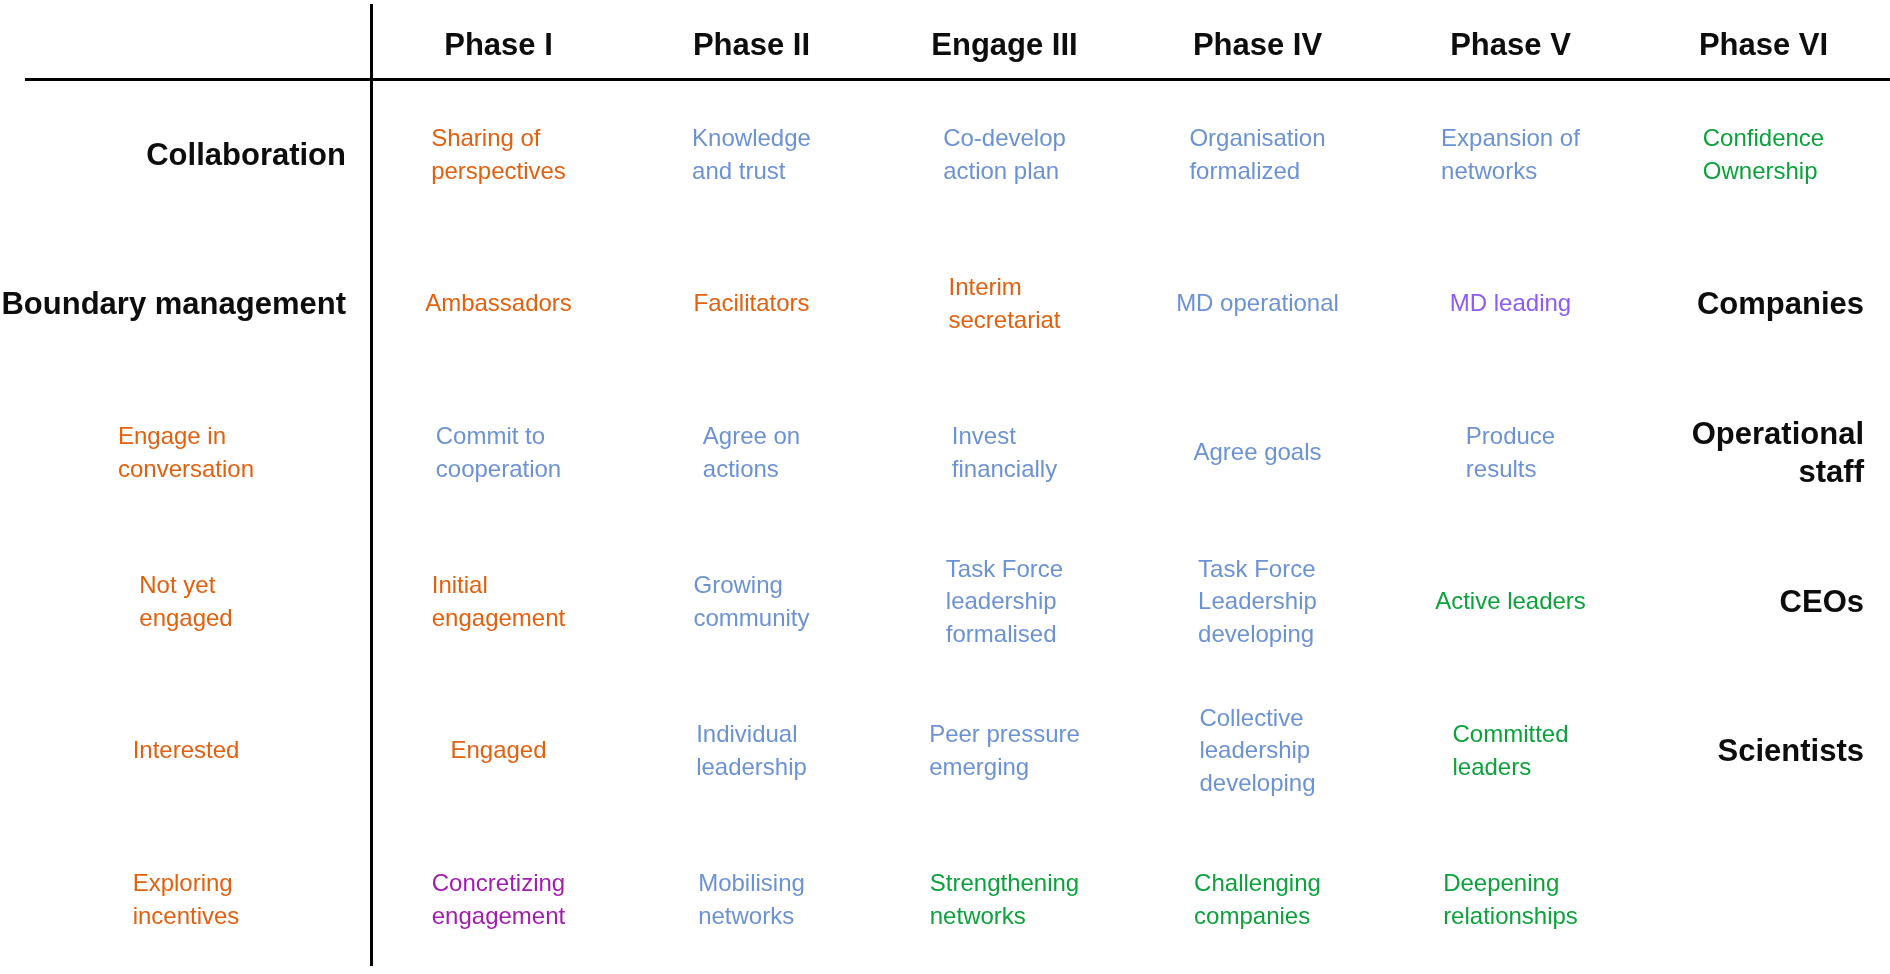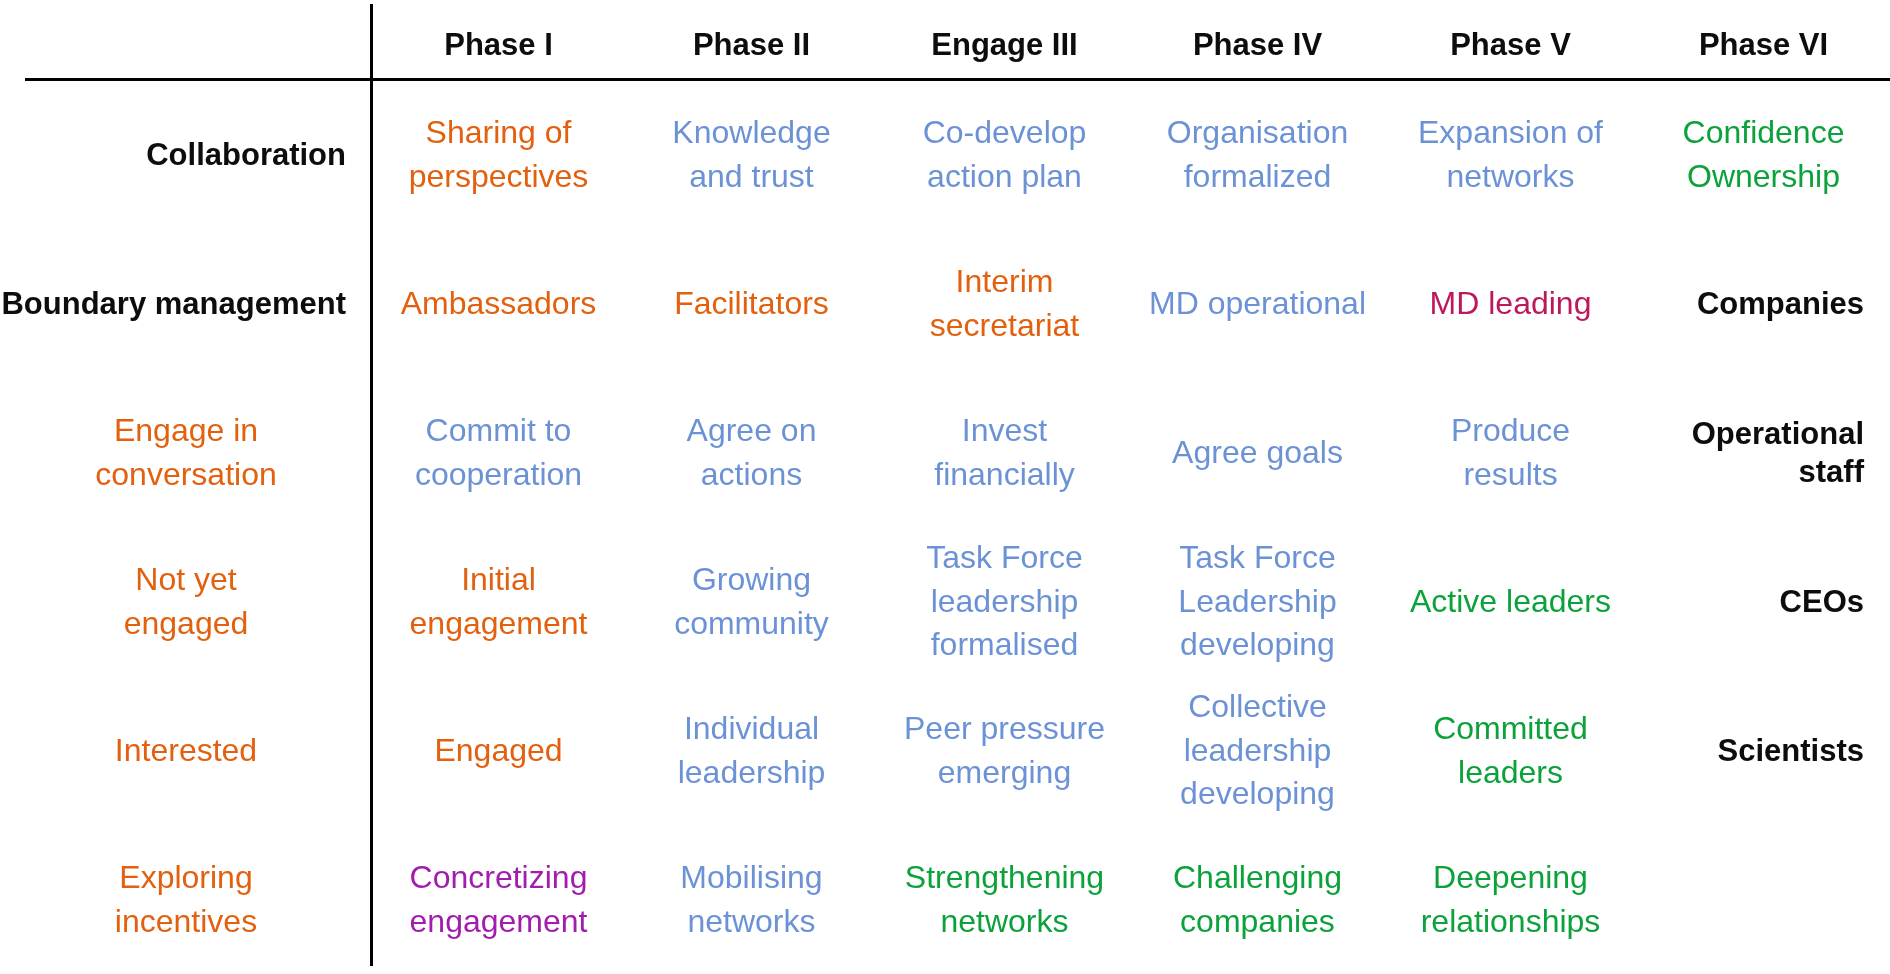--- a/index.html
+++ b/index.html
@@ -67,22 +67,21 @@
     font-size: 31px;
     font-weight: bold;
     color: #0d0d0d;
     text-align: right;
     line-height: 1.2;
   }
   .cell {
     display: flex;
     align-items: center;
     justify-content: center;
-    text-align: center;
-    font-size: 32px;
+    font-size: 24px;
     line-height: 1.36;
     white-space: pre-line;
     padding: 0 8px;
     box-sizing: border-box;
   }
 </style>
 </head>
 <body>
 
 <div class="figure">
@@ -108,21 +107,21 @@
       <div class="cell" style="color: rgb(108, 146, 214);">Expansion of
 networks</div>
       <div class="cell" style="color: rgb(12, 162, 59);">Confidence
 Ownership</div>
       <div class="row-label">Boundary management</div>
       <div class="cell" style="color: rgb(226, 96, 14);">Ambassadors</div>
       <div class="cell" style="color: rgb(226, 96, 14);">Facilitators</div>
       <div class="cell" style="color: rgb(226, 96, 14);">Interim
 secretariat</div>
       <div class="cell" style="color: rgb(108, 146, 214);">MD operational</div>
-      <div class="cell" style="color: #be185d;">MD leading</div>
+      <div class="cell" style="color: #8b5cf6;">MD leading</div>
       <div class="row-label">Companies</div>
       <div class="cell" style="color: rgb(226, 96, 14);">Engage in
 conversation</div>
       <div class="cell" style="color: rgb(108, 146, 214);">Commit to
 cooperation</div>
       <div class="cell" style="color: rgb(108, 146, 214);">Agree on
 actions</div>
       <div class="cell" style="color: rgb(108, 146, 214);">Invest
 financially</div>
       <div class="cell" style="color: rgb(108, 146, 214);">Agree goals</div>

